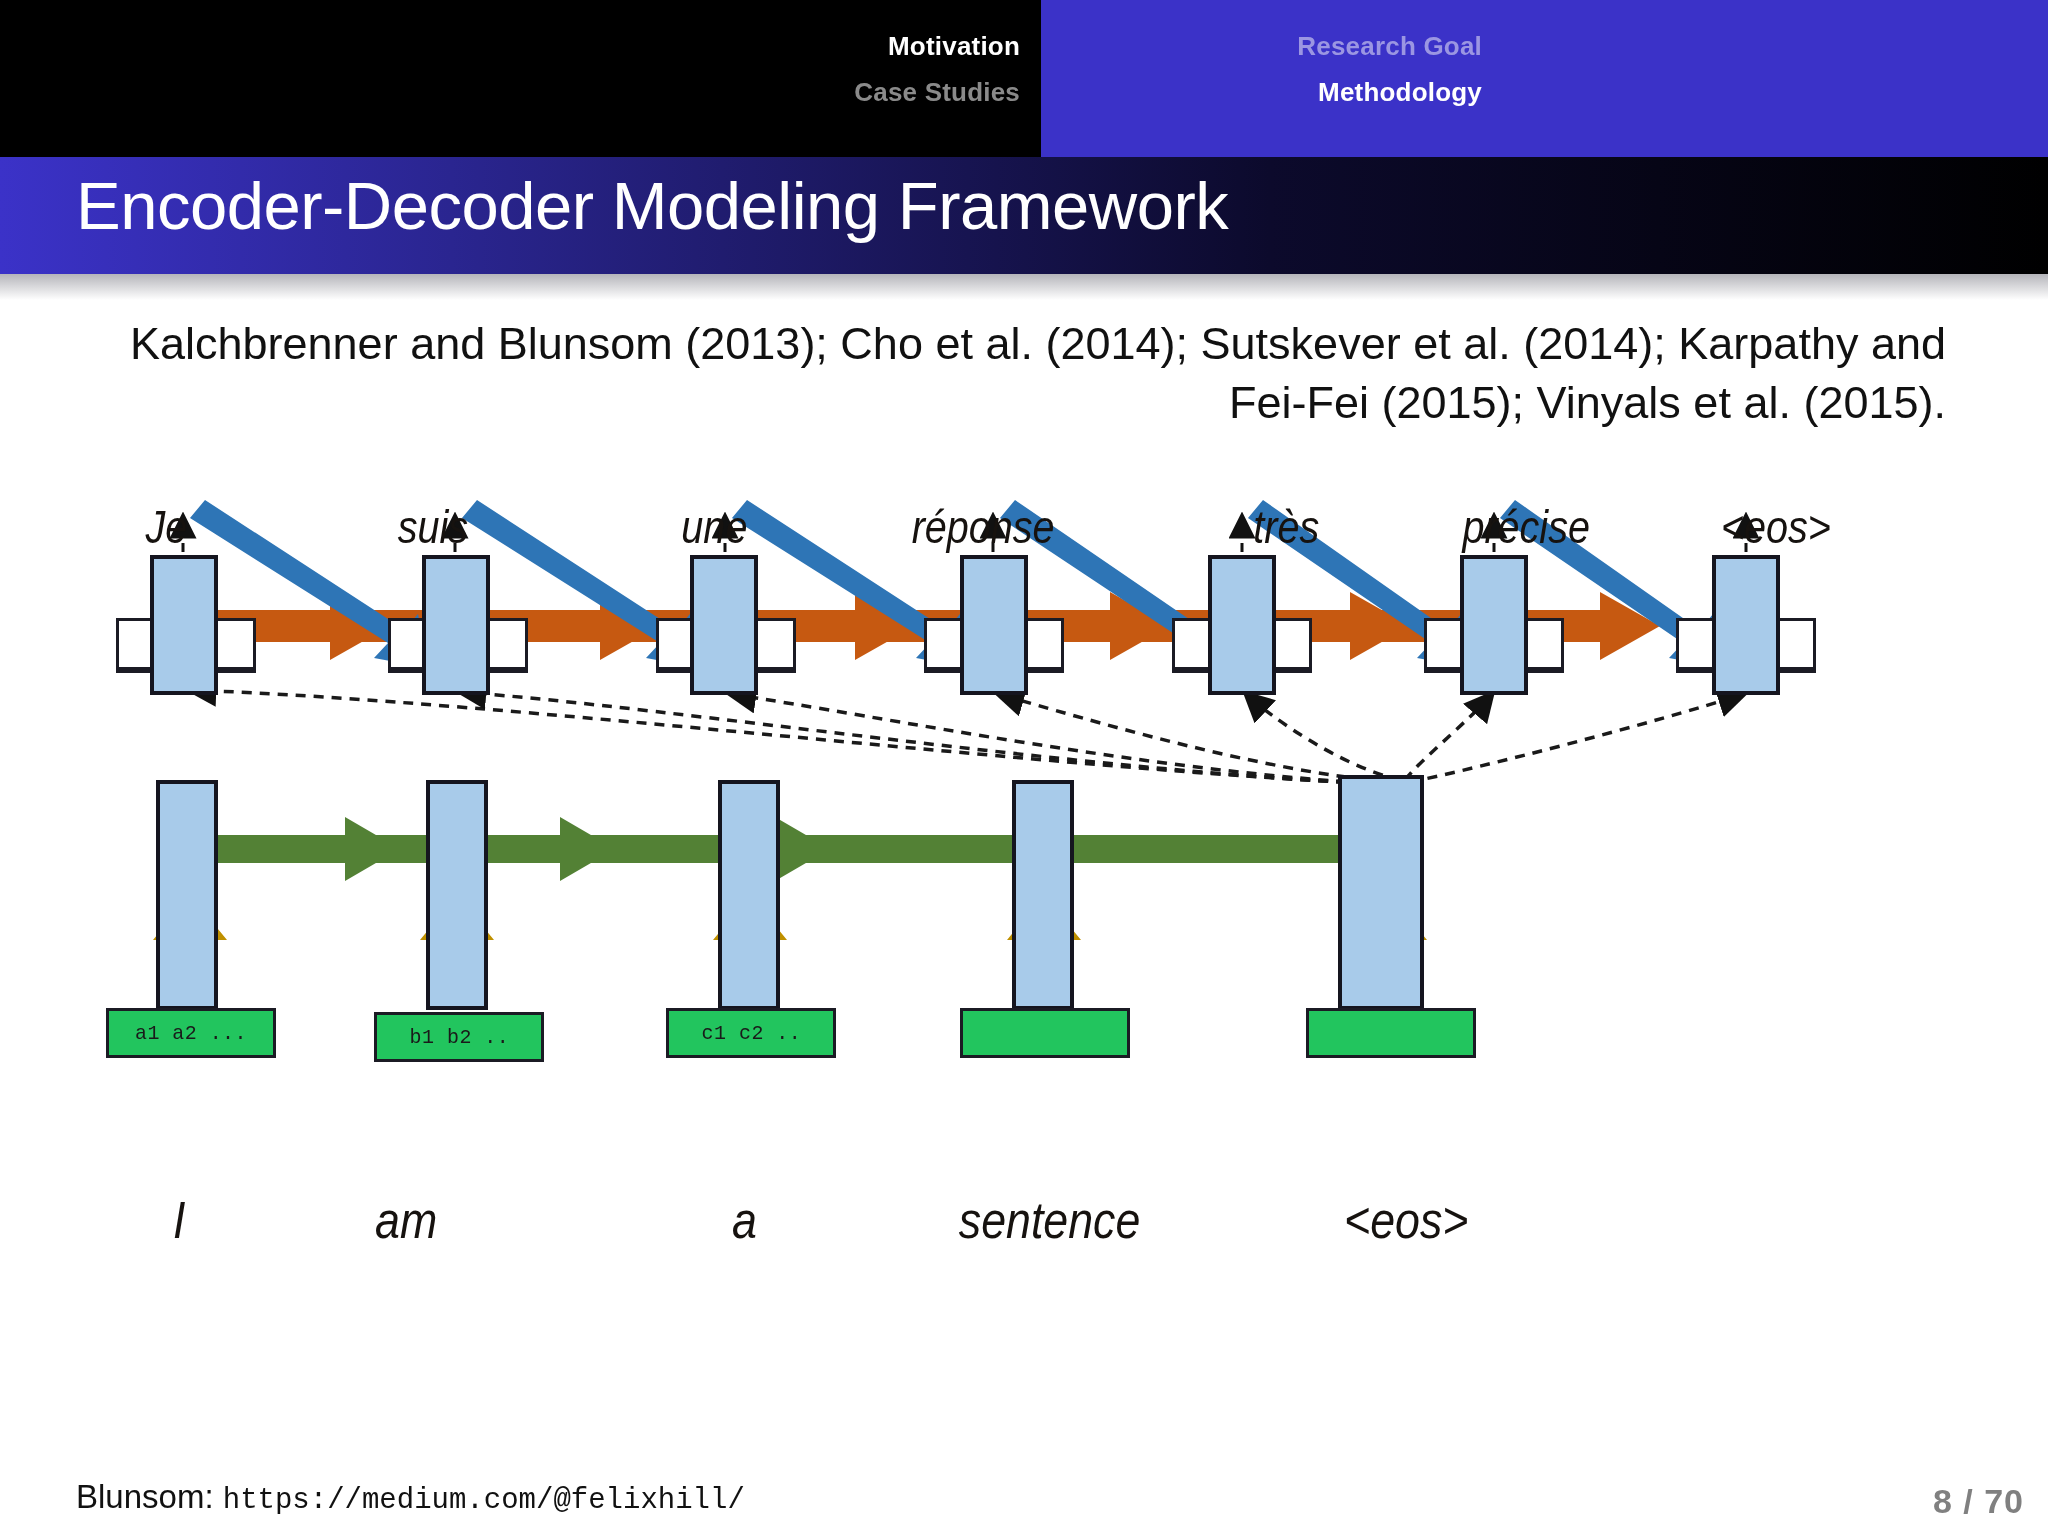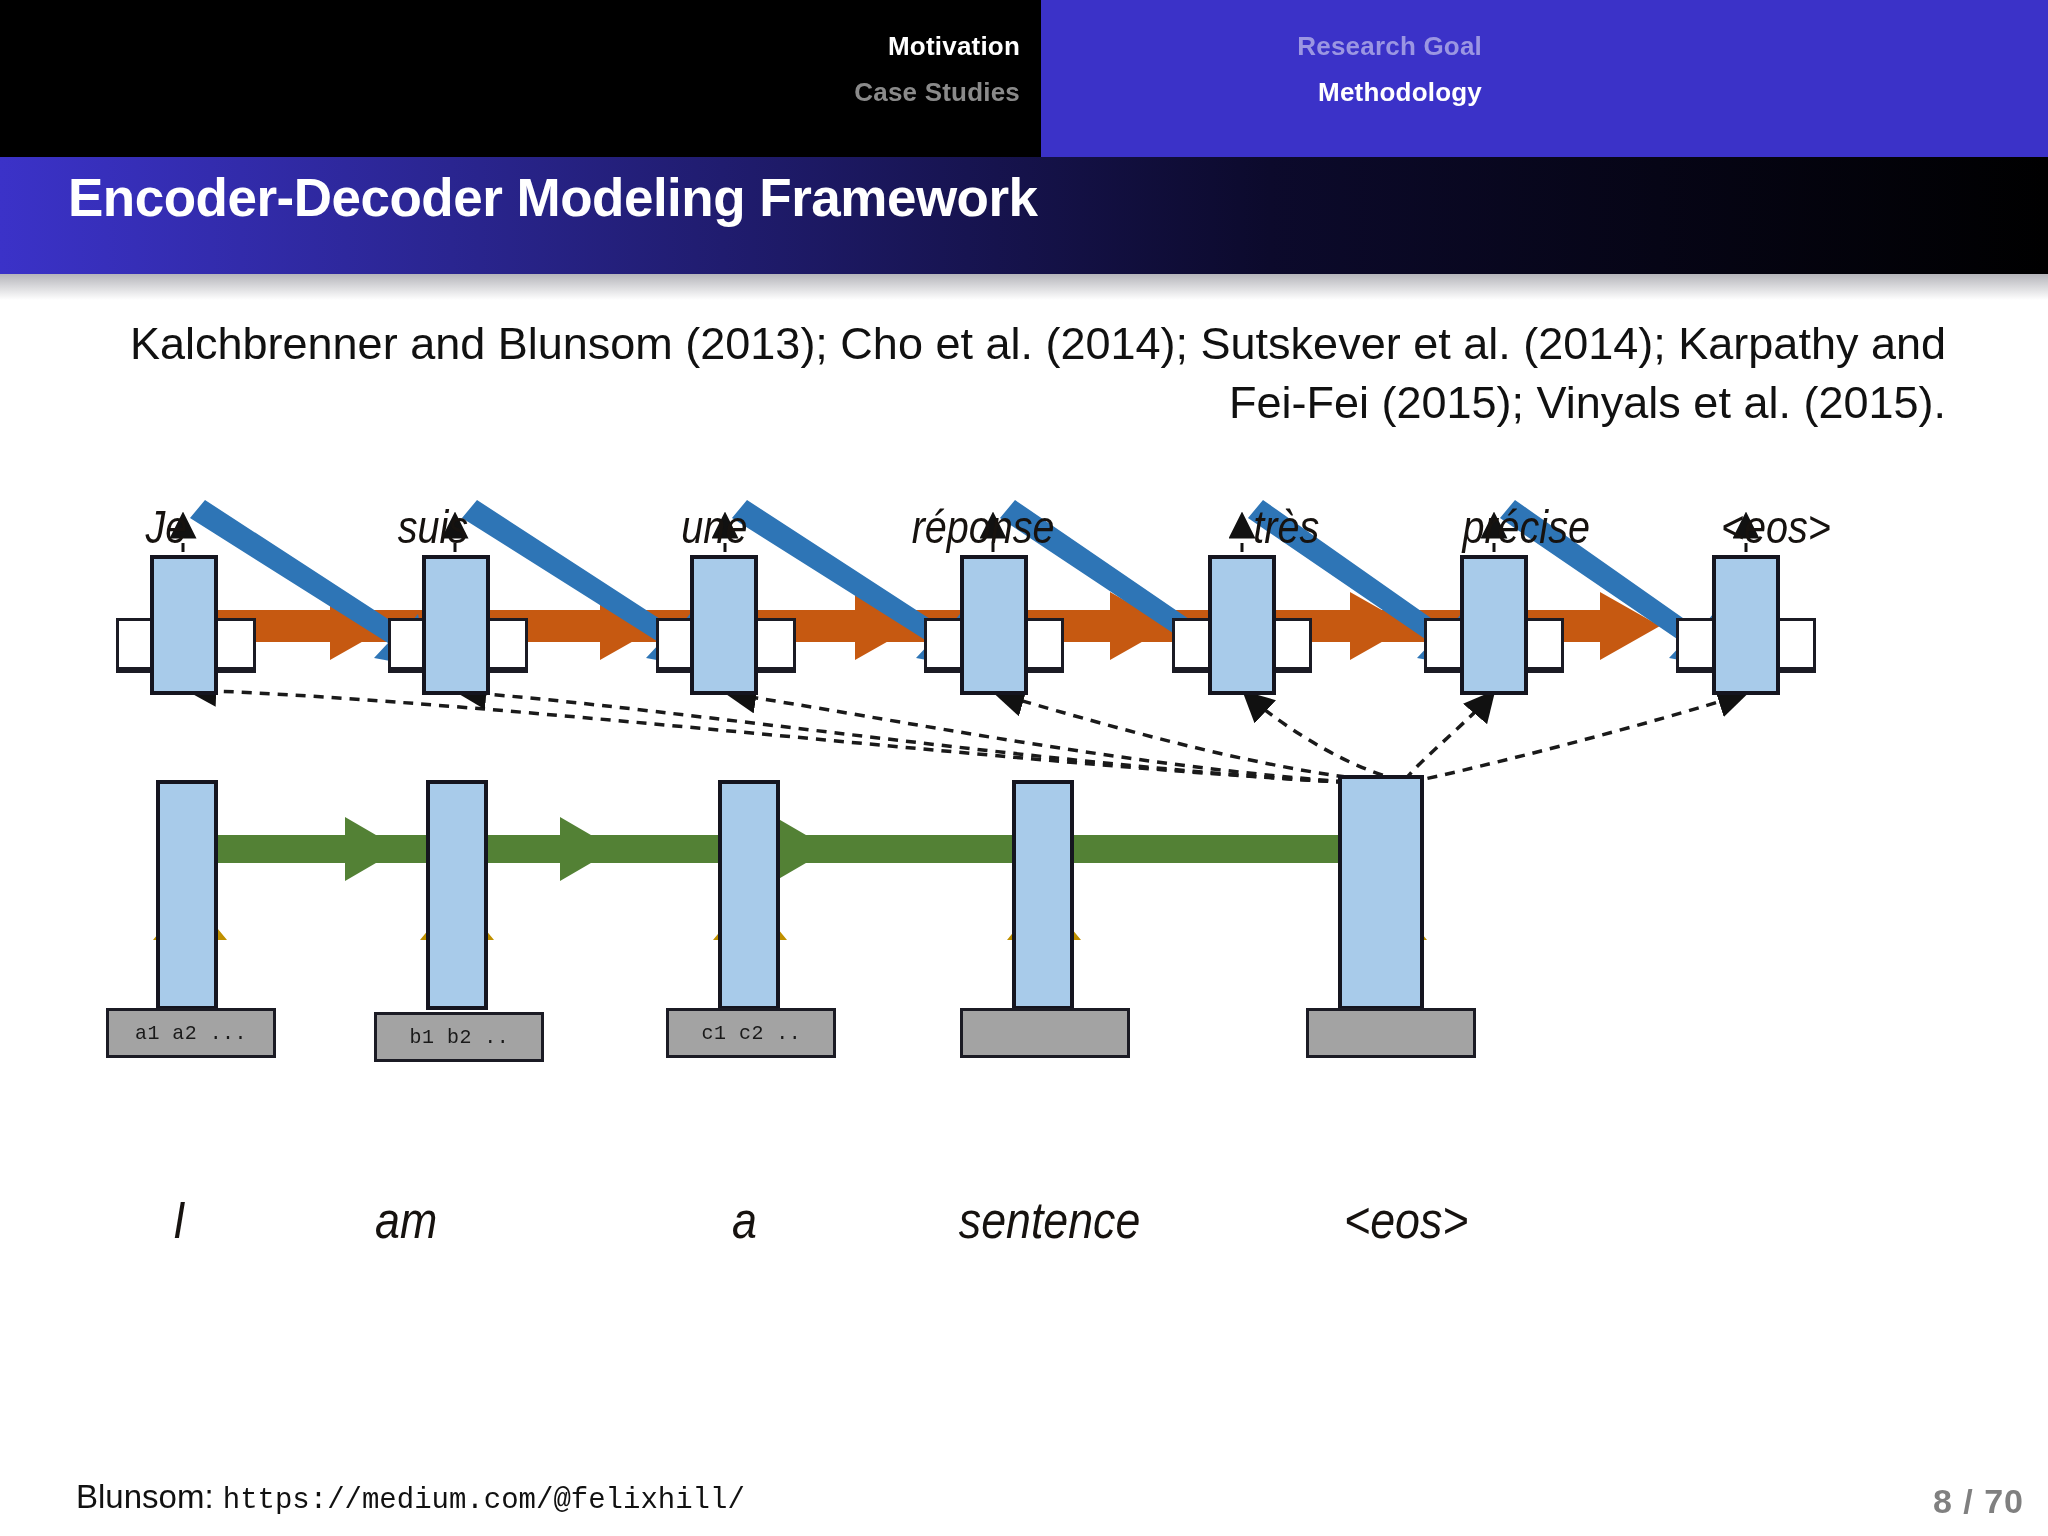--- a/index.html
+++ b/index.html
@@ -42,22 +42,22 @@
   .nav-col-right .nav-item:nth-child(1) { margin-top: 33px; color: #9b96e2; }
   .nav-col-right .nav-item:nth-child(2) { margin-top: 20px; color: #ffffff; }
 
   
   .title-band {
     position: absolute; left: 0; top: 157px;
     width: 2048px; height: 117px;
     background: linear-gradient(to right, #3b32c8 0%, #2a2590 22%, #0c0a2c 62%, #000000 100%);
   }
   .title-text {
-    position: absolute; left: 68px; top: 167px;
-    font-size: 53px; color: #ffffff; font-weight: bold;
+    position: absolute; left: 76px; top: 167px;
+    font-size: 67px; color: #ffffff; font-weight: normal;
     letter-spacing: -0.5px;
     white-space: nowrap;
   }
   .band-shadow {
     position: absolute; left: 0; top: 274px;
     width: 2048px; height: 26px;
     background: linear-gradient(to bottom, rgba(120,120,130,0.55), rgba(255,255,255,0));
   }
 
   
@@ -94,21 +94,21 @@
     border: 3px solid #1b1b24;
     box-shadow: 0 3px 0 0 #1b1b24;
   }
   .cell {
     position: absolute;
     background: #a8cbea;
     border: 4px solid #15151f;
   }
   .ibox {
     position: absolute;
-    background: #a3a3a3;
+    background: #22c55e;
     border: 3px solid #1b1b24;
     display: flex; align-items: center; justify-content: center;
   }
   .ibox span {
     font-family: "Liberation Mono", monospace;
     font-size: 21px; color: #1a1a1a; letter-spacing: 0.5px;
     transform: scaleX(0.95);
   }
 
   

